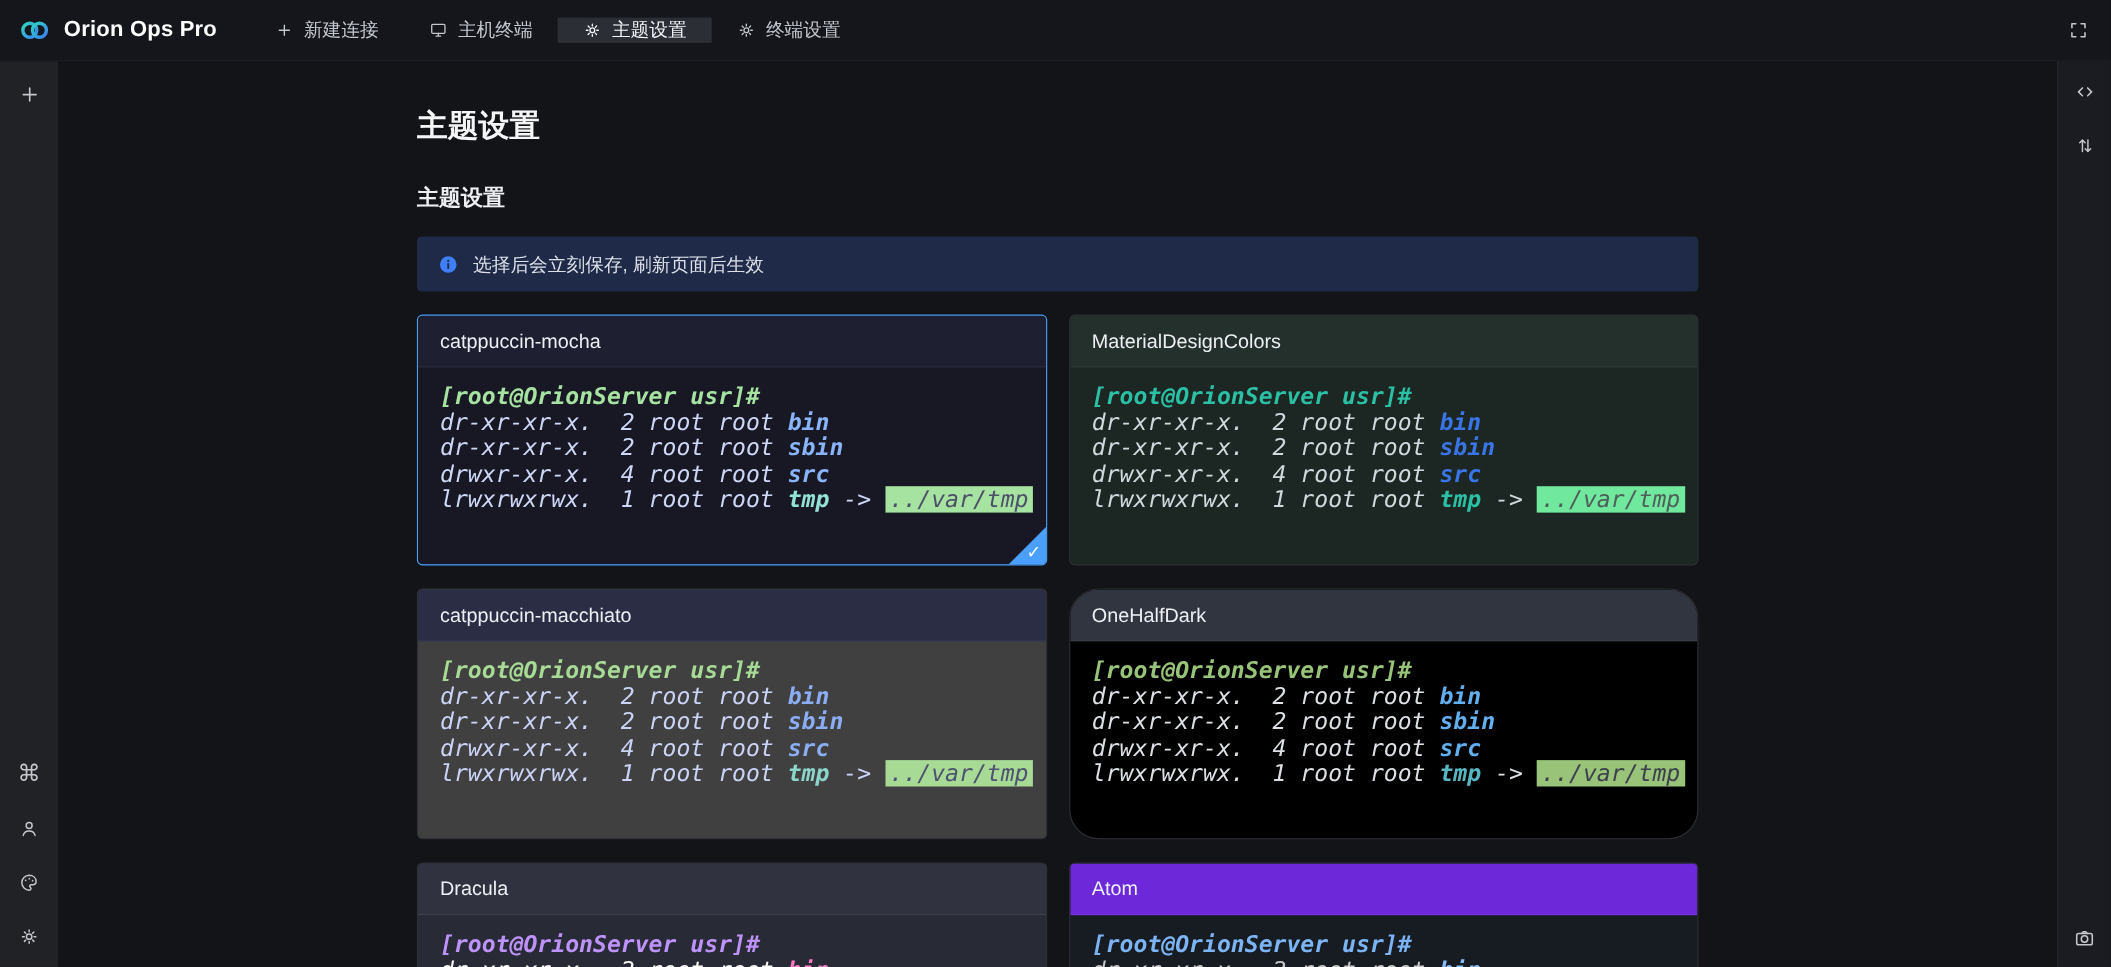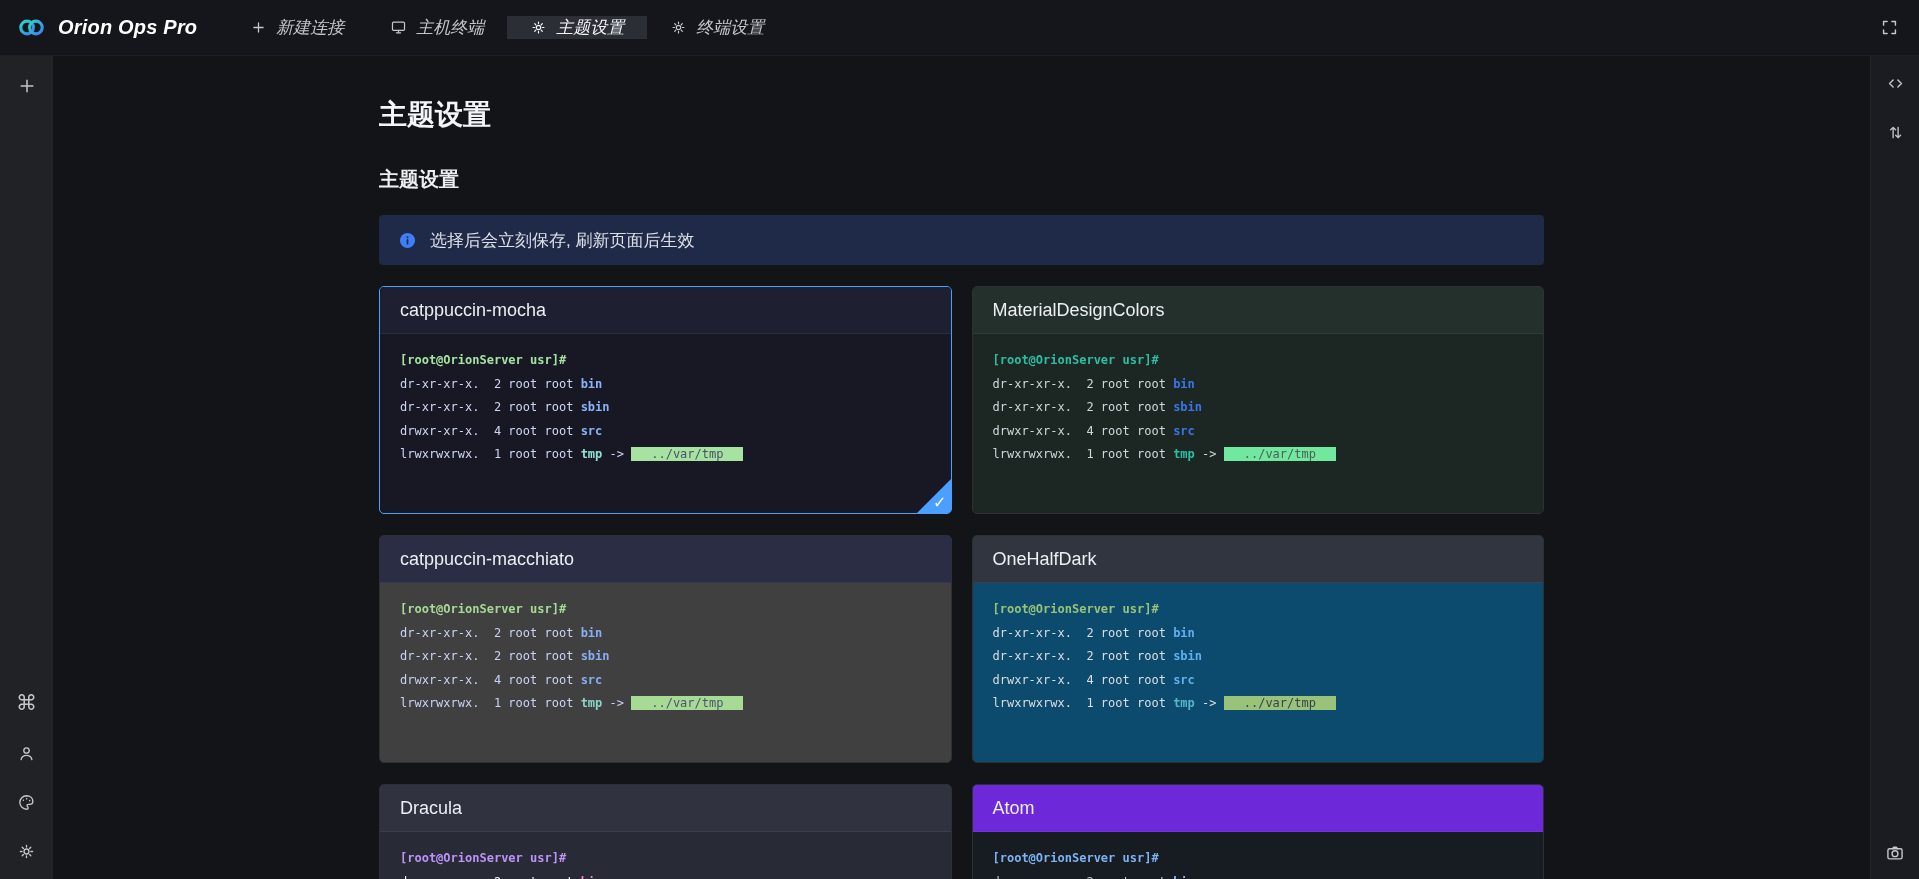--- a/index.html
+++ b/index.html
@@ -1,20 +1,20 @@
 <!DOCTYPE html>
 <html><head>
 <meta charset="utf-8">
 <style>
   * { box-sizing:border-box; margin:0; padding:0; }
   html,body { width:1919px; height:879px; overflow:hidden; }
   body { background:#131417; font-family:"Liberation Sans","DejaVu Sans",sans-serif; }
 
   
-  .topbar { height:56px; display:flex; align-items:stretch; background:#15161b; border-bottom:1px solid #1f2026;font-style:italic; }
+  .topbar { height:56px; display:flex; align-items:stretch; background:#15161b; border-bottom:1px solid #1f2026; }
   .brand { display:flex; align-items:center; gap:11px; padding:0 30px 0 16px; }
   .brand-title { color:#ffffff; font-size:20px; font-weight:bold; letter-spacing:.2px; white-space:nowrap; }
   .nav { display:flex; align-items:center; }
   .nav-item { display:flex; align-items:center; gap:9px; padding:0 23px; color:#c2c6cd; font-size:17px; cursor:pointer; white-space:nowrap; }
   .nav-item.active { background:#2b2e35; color:#f2f4f7; }
   .nav-ic { display:flex; align-items:center; }
   .topbar-right { margin-left:auto; display:flex; align-items:center; padding-right:20px; color:#d2d5da; }
 
   
   .layout { display:flex; height:823px; }
@@ -31,24 +31,24 @@
   
   .page-title { color:#f4f5f7; font-size:28px; font-weight:bold; }
   .section-title { color:#eceef1; font-size:20px; font-weight:bold; margin-top:32px; }
   .alert { margin-top:22px; height:50px; background:#1e2a48; border-radius:4px; display:flex; align-items:center; gap:13px; padding:0 19px; color:#dce0e8; font-size:17px; }
   .alert-ic { display:flex; align-items:center; }
 
   
   .grid { margin-top:21px; display:grid; grid-template-columns:1fr 1fr; gap:21px 20px; }
   .theme-card { position:relative; height:228px; border:1px solid #2e3036; border-radius:5px; overflow:hidden; cursor:pointer; }
   .card-header { height:47px; display:flex; align-items:center; padding:0 20px; font-size:18px; font-weight:normal; color:#eceff3; border-bottom:1px solid rgba(255,255,255,.06); }
-  .card-terminal { padding:15px 20px; font-family:"DejaVu Sans Mono","Liberation Mono",monospace; font-size:12px; line-height:23.5px; white-space:pre; }
+  .card-terminal { padding:15px 20px; font-family:"DejaVu Sans Mono","Liberation Mono",monospace; font-size:21px; line-height:23.5px; white-space:pre;font-style:italic; }
   .t-prompt { font-weight:bold; }
   .t-dir { font-weight:bold; }
-  .t-target { padding:0 20px; }
+  .t-target { padding:0 4px; }
   .sel-corner { position:absolute; right:-1px; bottom:-1px; width:0; height:0; border-left:36px solid transparent; border-bottom:36px solid #4ba0ff; display:none; }
   .sel-check { position:absolute; right:4px; bottom:2px; color:#ffffff; font-weight:bold; font-size:16px; line-height:1; display:none; }
   .theme-card.selected .sel-corner, .theme-card.selected .sel-check { display:block; }
 </style>
 </head>
 <body>
 
 <header class="topbar">
   <div class="brand">
     <span style="display:flex;">
@@ -180,21 +180,21 @@
     <div class="card-terminal" style="color: rgb(207, 216, 220);"><div class="t-prompt" style="color: rgb(43, 191, 164);">[root@OrionServer usr]#</div><div>dr-xr-xr-x.  2 root root <span class="t-dir" style="color: rgb(58, 117, 232);">bin</span></div><div>dr-xr-xr-x.  2 root root <span class="t-dir" style="color: rgb(58, 117, 232);">sbin</span></div><div>drwxr-xr-x.  4 root root <span class="t-dir" style="color: rgb(58, 117, 232);">src</span></div><div>lrwxrwxrwx.  1 root root <span class="t-dir" style="color: rgb(43, 191, 164);">tmp</span> -&gt; <span class="t-target" style="background: rgb(112, 232, 158); color: rgb(79, 96, 88);">../var/tmp</span></div></div>
 
   </div>
           <div class="theme-card" style="background: #404040;">
     <div class="card-header" style="background: rgb(42, 45, 67);">
       <span>catppuccin-macchiato</span>
     </div>
     <div class="card-terminal" style="color: rgb(202, 211, 245);"><div class="t-prompt" style="color: rgb(166, 218, 149);">[root@OrionServer usr]#</div><div>dr-xr-xr-x.  2 root root <span class="t-dir" style="color: rgb(138, 173, 244);">bin</span></div><div>dr-xr-xr-x.  2 root root <span class="t-dir" style="color: rgb(138, 173, 244);">sbin</span></div><div>drwxr-xr-x.  4 root root <span class="t-dir" style="color: rgb(138, 173, 244);">src</span></div><div>lrwxrwxrwx.  1 root root <span class="t-dir" style="color: rgb(139, 213, 202);">tmp</span> -&gt; <span class="t-target" style="background: rgb(166, 218, 149); color: rgb(77, 83, 112);">../var/tmp</span></div></div>
 
   </div>
-          <div class="theme-card" style="background: #0c4a6e;">
+          <div class="theme-card" style="background: #000000; border-radius: 27px;">
     <div class="card-header" style="background: rgb(48, 53, 63);">
       <span>OneHalfDark</span>
     </div>
     <div class="card-terminal" style="color: rgb(220, 223, 228);"><div class="t-prompt" style="color: rgb(152, 195, 121);">[root@OrionServer usr]#</div><div>dr-xr-xr-x.  2 root root <span class="t-dir" style="color: rgb(97, 175, 239);">bin</span></div><div>dr-xr-xr-x.  2 root root <span class="t-dir" style="color: rgb(97, 175, 239);">sbin</span></div><div>drwxr-xr-x.  4 root root <span class="t-dir" style="color: rgb(97, 175, 239);">src</span></div><div>lrwxrwxrwx.  1 root root <span class="t-dir" style="color: rgb(86, 182, 194);">tmp</span> -&gt; <span class="t-target" style="background: rgb(152, 195, 121); color: rgb(60, 65, 76);">../var/tmp</span></div></div>
 
   </div>
           <div class="theme-card" style="background: rgb(40, 42, 54);">
     <div class="card-header" style="background: rgb(48, 51, 63);">
       <span>Dracula</span>
     </div>

